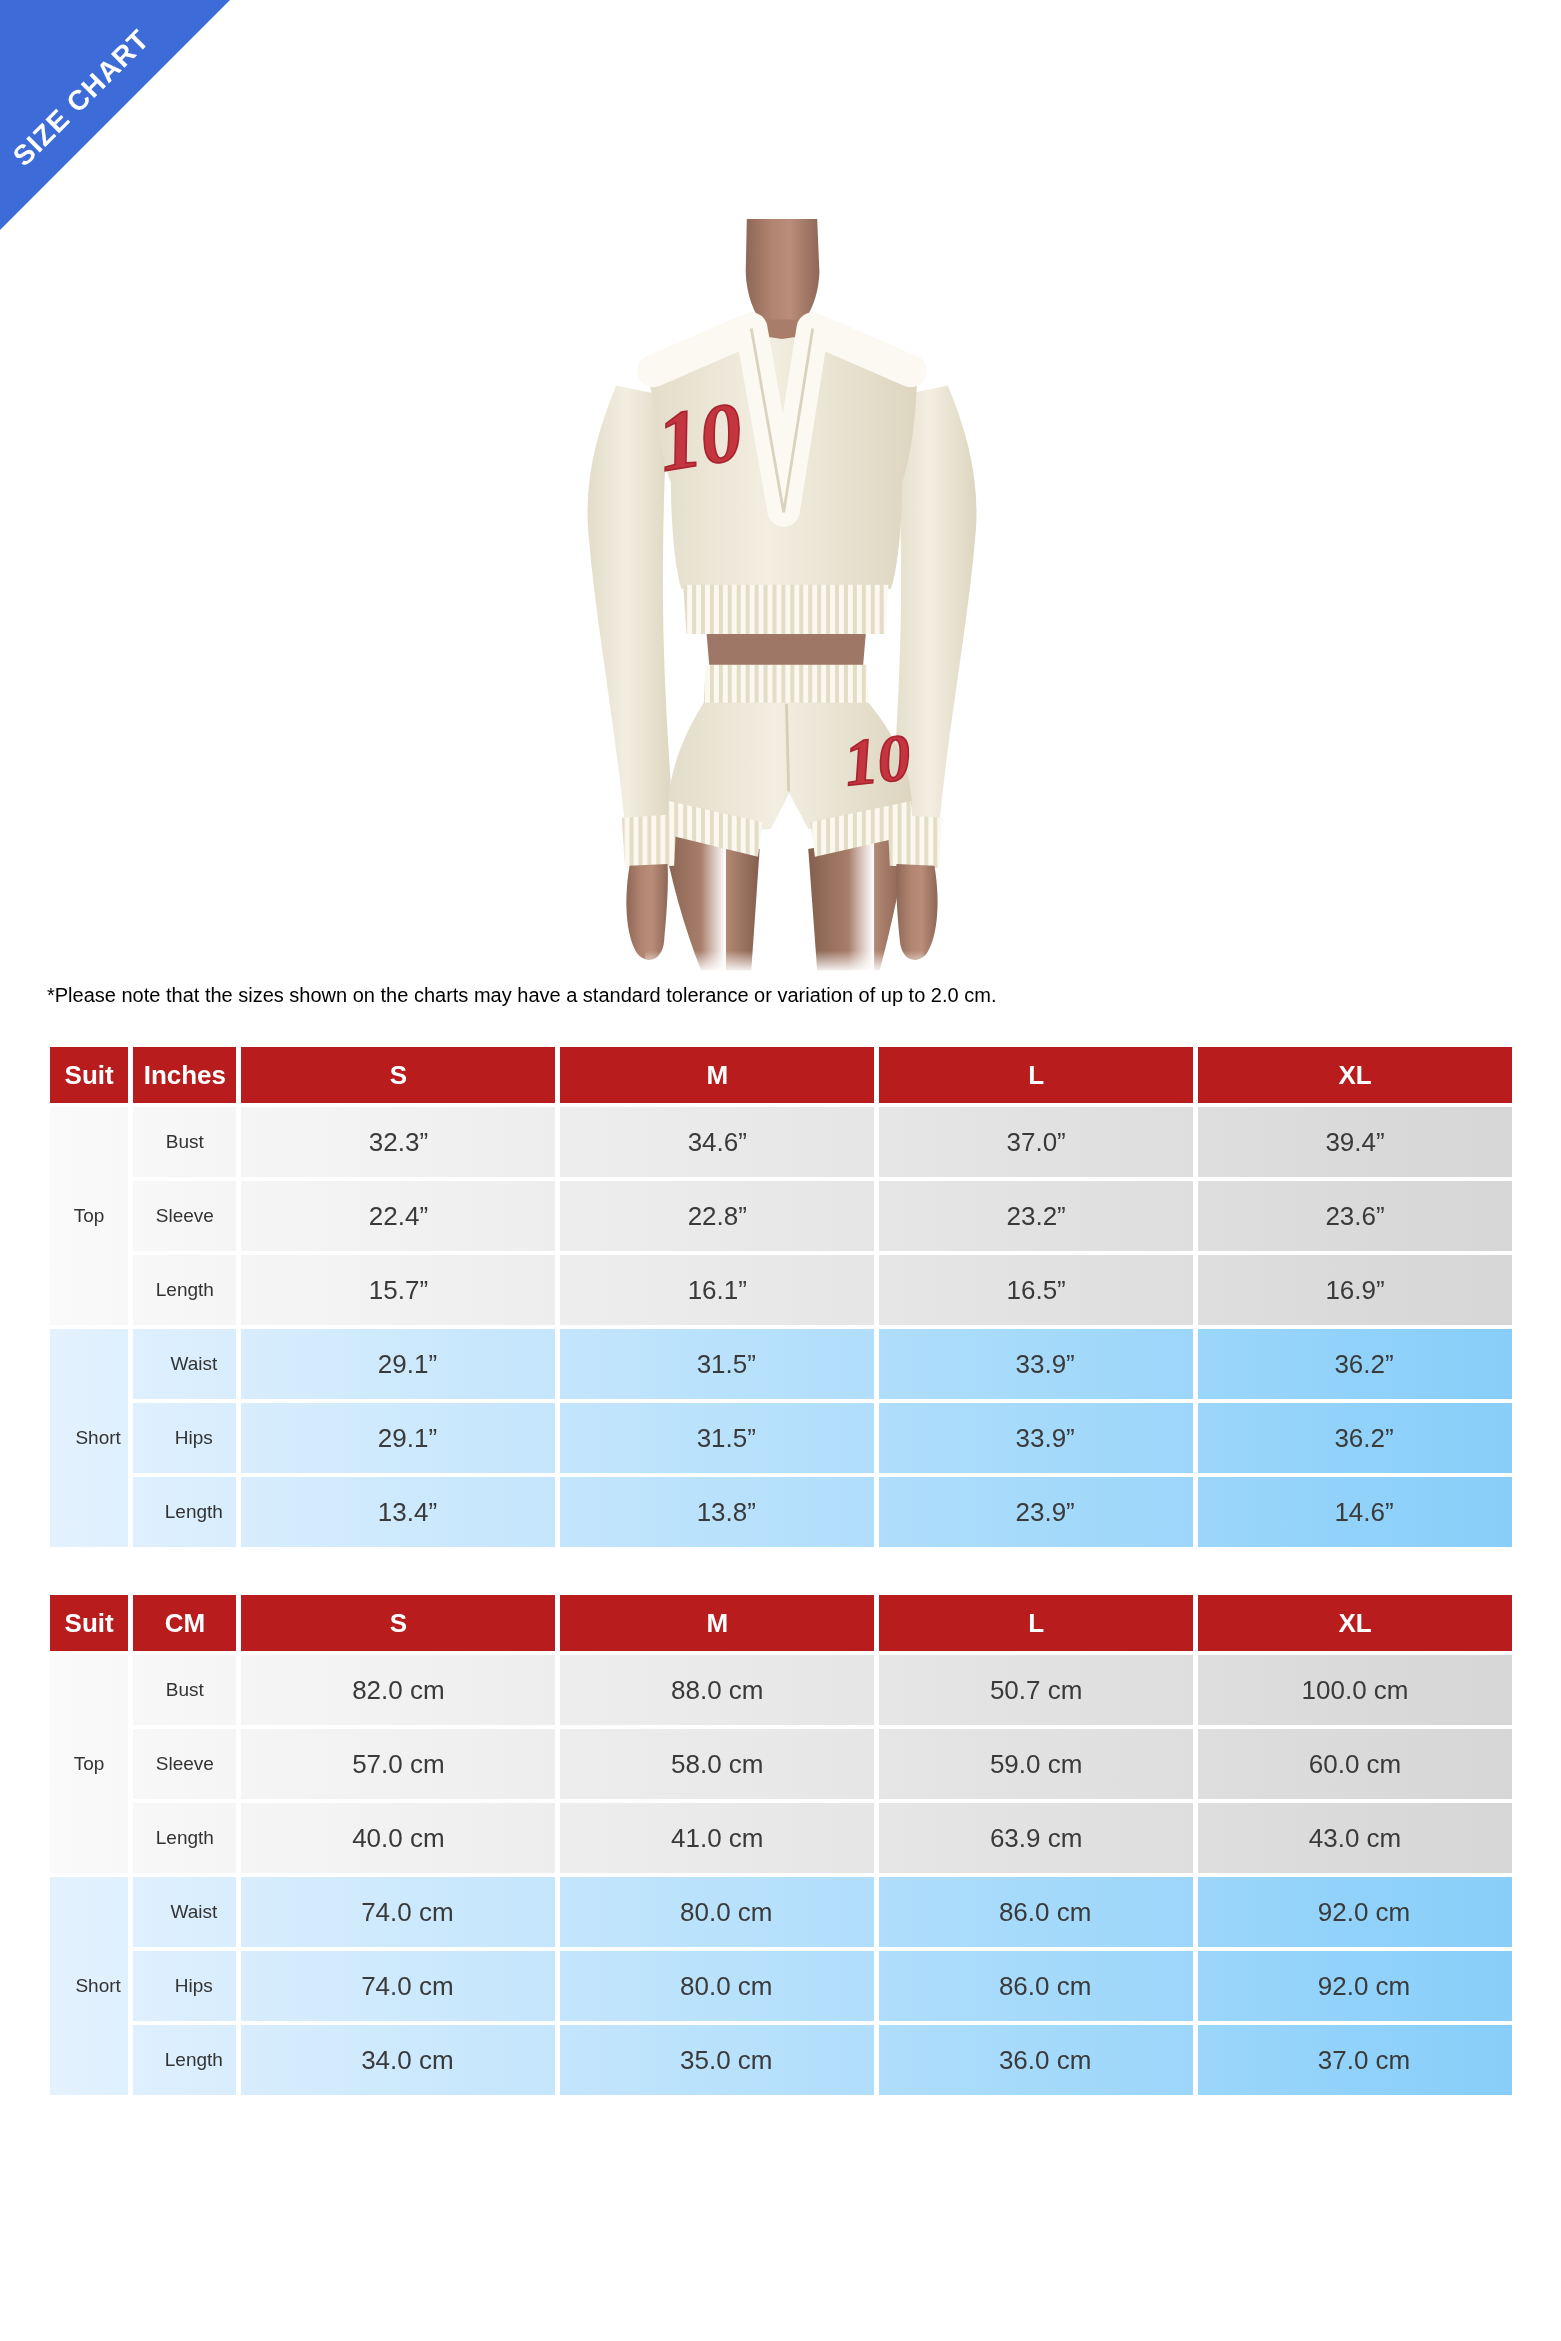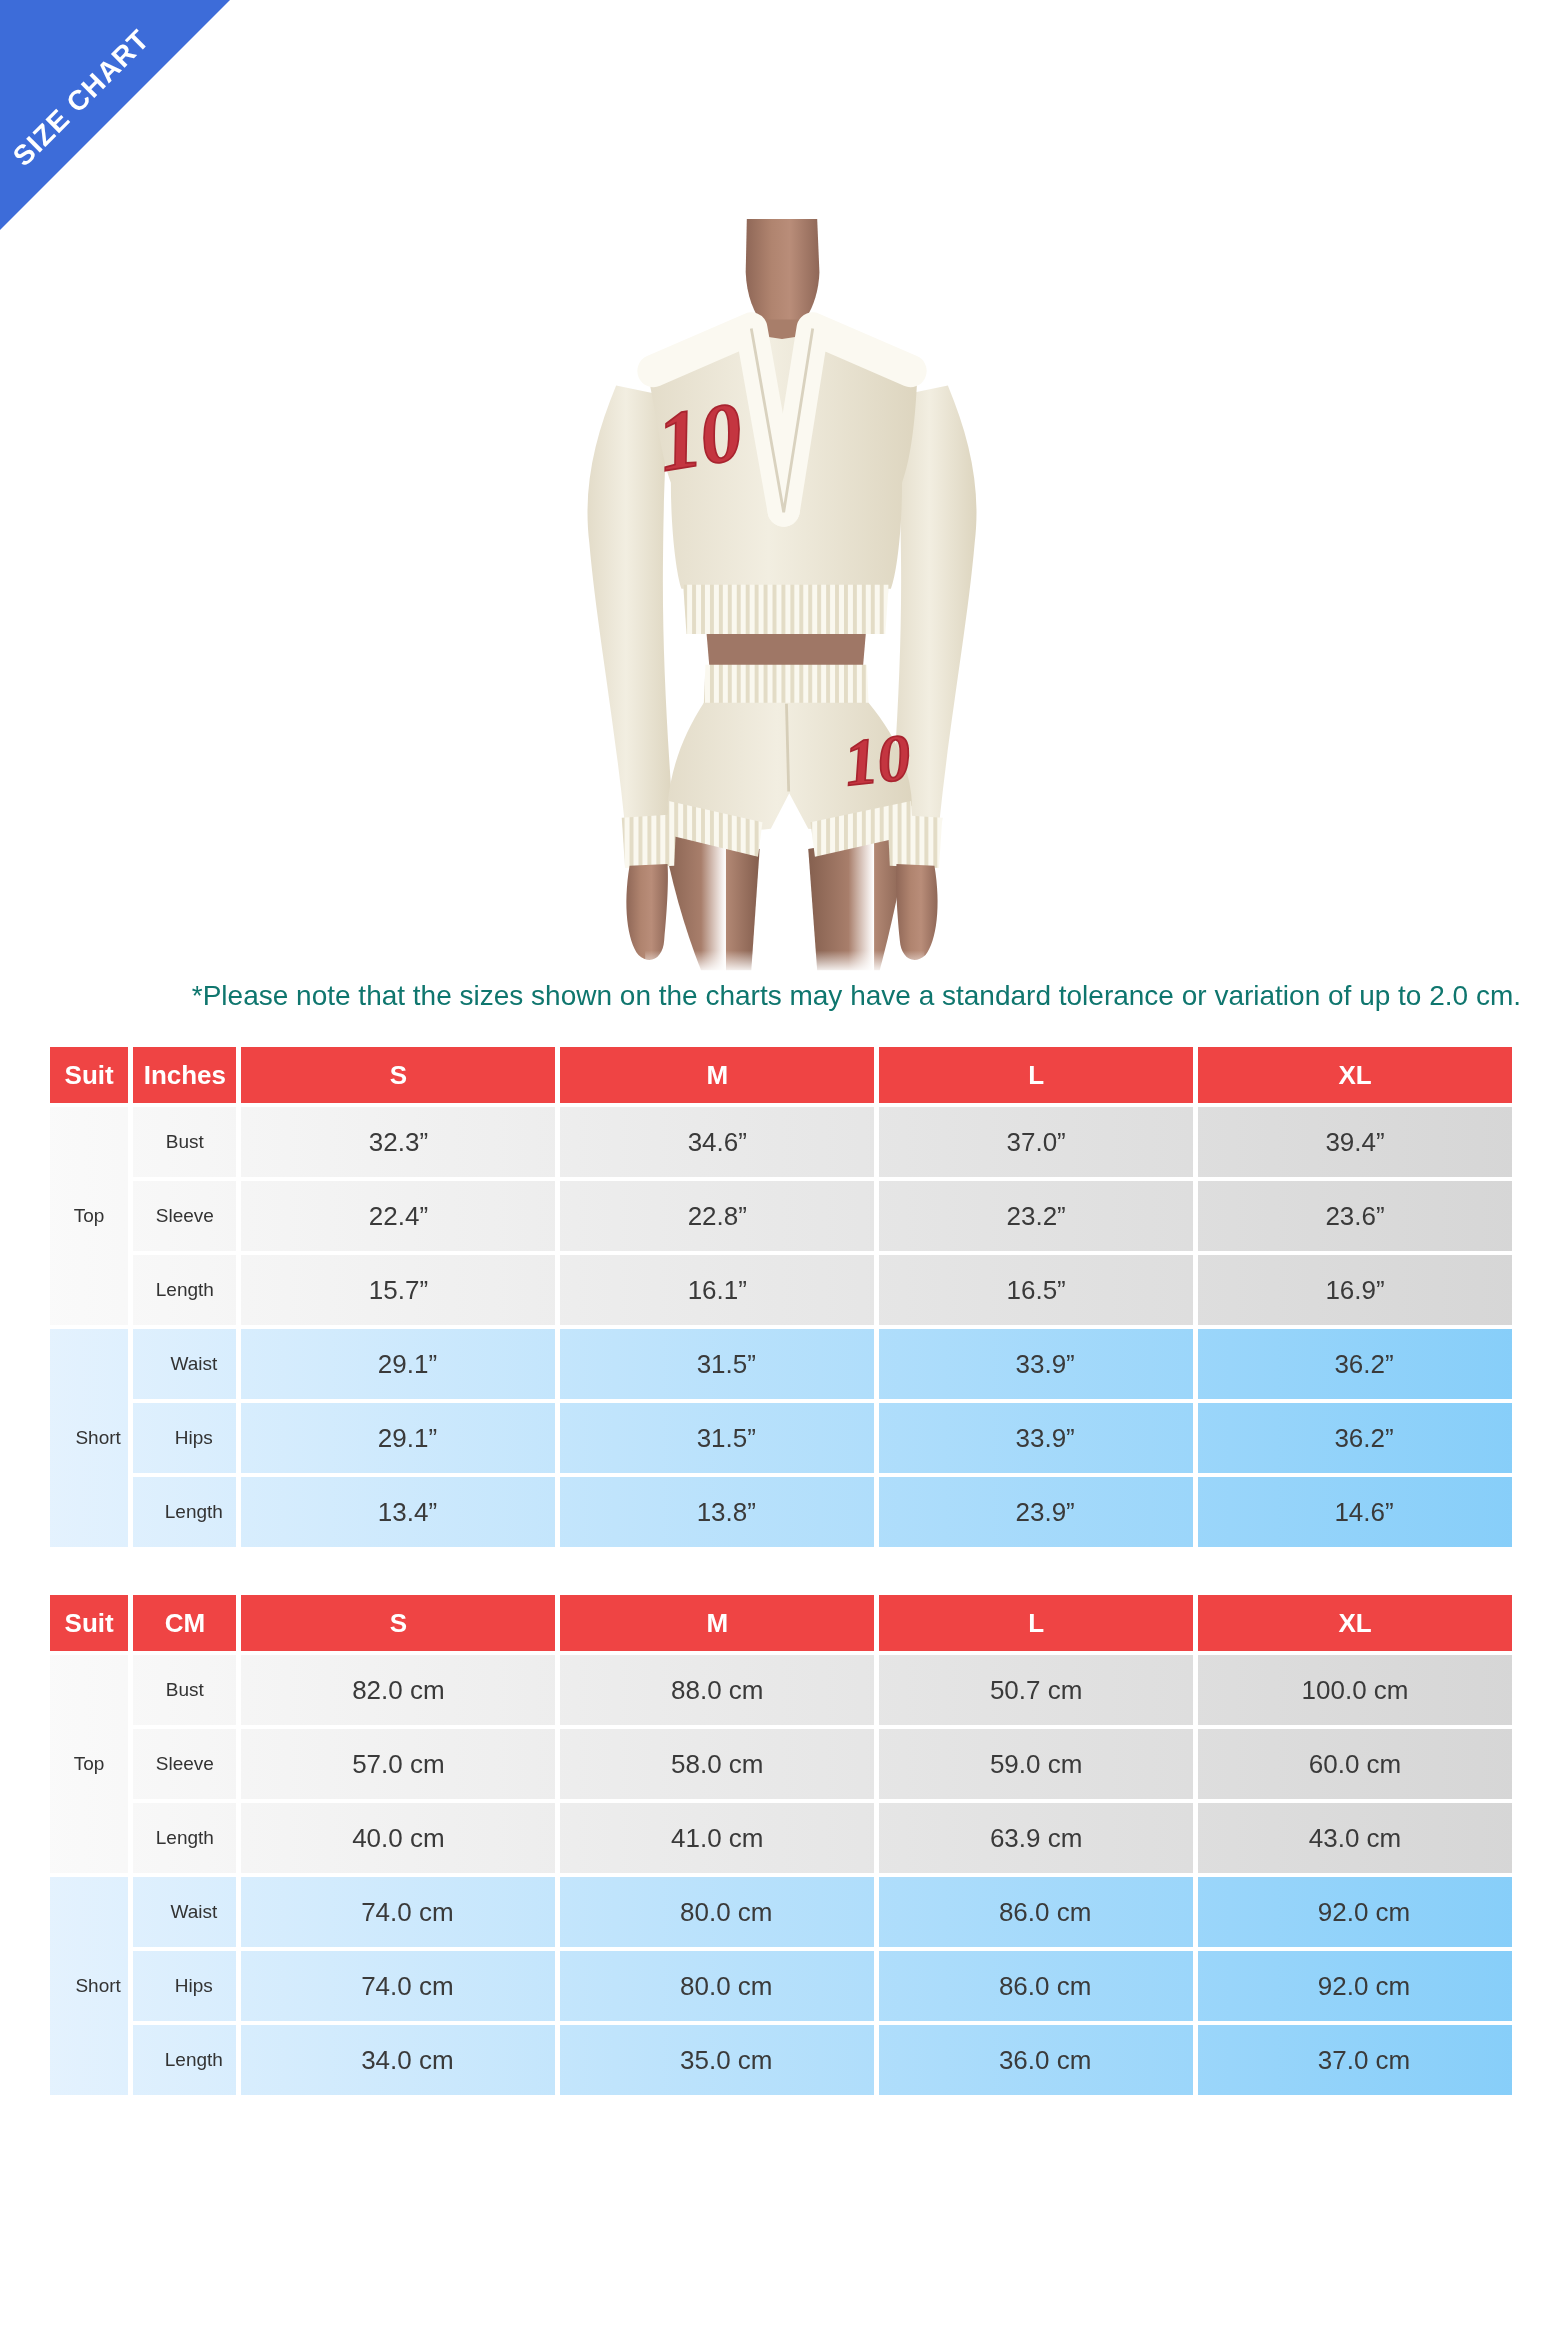--- a/index.html
+++ b/index.html
@@ -18,36 +18,36 @@
     color:#ffffff;font-size:28px;font-weight:bold;letter-spacing:1.1px;
     text-align:center;white-space:nowrap;
   }
 
   
   #photo{position:absolute;left:567px;top:219px;width:430px;height:754px;}
 
   
   #note{
     position:absolute;left:47px;top:981px;width:1474px;
-    color:#0f766e;font-size:28px;line-height:29px;text-align:right;
+    color:#000000;font-size:20px;line-height:29px;
   }
 
   
   .size-table-wrap{position:absolute;left:45px;width:1472px;}
   #table-inches{top:1043px;}
   #table-cm{top:1591px;}
   table.size-table{
     width:100%;table-layout:fixed;
     border-collapse:separate;border-spacing:5.6px 4.5px;
   }
   table.size-table th, table.size-table td{
     text-align:center;vertical-align:middle;padding:0;overflow:hidden;
   }
   table.size-table th{
-    background:#ef4444;color:#ffffff;font-size:26px;font-weight:bold;height:56px;
+    background:#b91c1c;color:#ffffff;font-size:26px;font-weight:bold;height:56px;
   }
   table.size-table td{height:70px;font-size:26px;color:#3a3a3a;}
   table.size-table td.group, table.size-table td.label{font-size:19px;color:#333333;}
   tr.gray td{background:linear-gradient(to right,#fbfbfb,#d5d5d5) fixed;}
   tr.blue td{background:linear-gradient(to right,#e7f3fe,#84cdf9) fixed;padding-left:18px;}
 </style>
 </head>
 <body>
 
 <div id="page">

